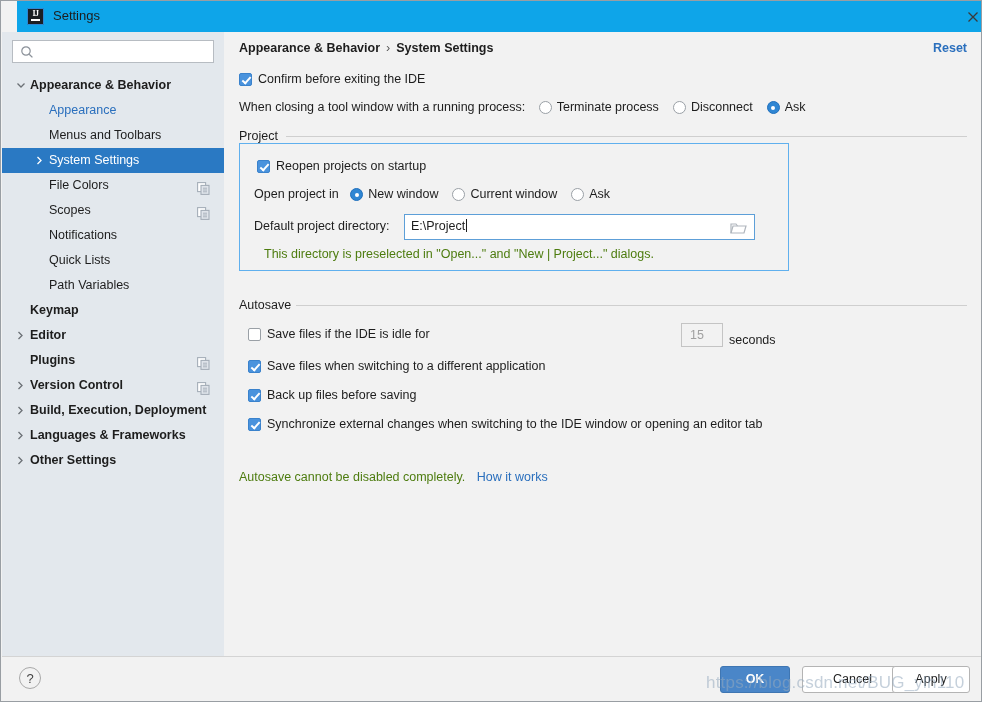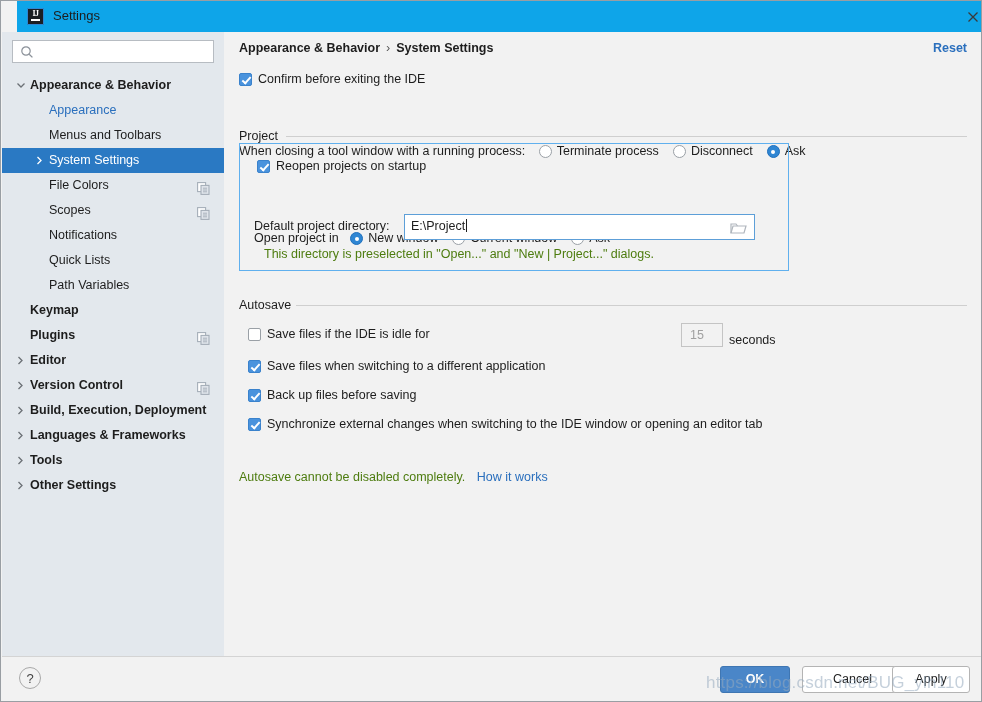--- a/index.html
+++ b/index.html
@@ -155,21 +155,21 @@
     border: 1px solid #9aa0a6; background: #ffffff;
     border-radius: 50%; position: relative;
     margin-right: 5px;
   }
   .rb.on { background: #2f86d3; border-color: #2070bd; }
   .rb.on::after {
     content: ""; position: absolute;
     left: 3.5px; top: 3.5px; width: 4px; height: 4px;
     background: #ffffff; border-radius: 50%;
   }
-  .radio-group { display: inline-block; margin-top: 44px; }
+  .radio-group { display: inline-block; }
   .radio-group .opt { display: inline-block; margin-right: 14px; cursor: default; }
 
   
   .group-title {
     position: absolute;
     font-size: 12.5px; color: #1d1d1d;
     background: #f2f2f2;
     padding-right: 7px;
   }
   .group-line {
@@ -331,41 +331,41 @@
         <div class="tree-item lvl1">
           <span class="lbl">Quick Lists</span>
         </div>
         <div class="tree-item lvl1">
           <span class="lbl">Path Variables</span>
         </div>
         <div class="tree-item lvl0">
           <span class="lbl">Keymap</span>
         </div>
         <div class="tree-item lvl0">
+          <span class="chev">
+            <svg width="8" height="10" viewBox="0 0 8 10">
+              <path d="M2.5 1 L6 4.5 L2.5 8" fill="none" stroke="#6b7075" stroke-width="1.3"></path>
+            </svg>
+          </span>
+          <span class="lbl">Editor</span>
+        </div>
+        <div class="tree-item lvl0">
           <span class="lbl">Plugins</span>
           <span class="copy-icon"><svg width="13" height="13" viewBox="0 0 13 13">
               <rect x="0.6" y="0.6" width="8" height="9" fill="#fff" stroke="#a5aeb8" stroke-width="1.1"></rect>
               <rect x="4" y="3.4" width="8" height="9" fill="#dfe4ea" stroke="#a5aeb8" stroke-width="1.1"></rect>
               <path d="M6 6.2 H10 M6 8 H10 M6 9.8 H10" stroke="#a5aeb8" stroke-width="0.9"></path>
             </svg></span>
         </div>
         <div class="tree-item lvl0">
           <span class="chev">
             <svg width="8" height="10" viewBox="0 0 8 10">
               <path d="M2.5 1 L6 4.5 L2.5 8" fill="none" stroke="#6b7075" stroke-width="1.3"></path>
             </svg>
           </span>
-          <span class="lbl">Editor</span>
-        </div>
-        <div class="tree-item lvl0">
-          <span class="chev">
-            <svg width="8" height="10" viewBox="0 0 8 10">
-              <path d="M2.5 1 L6 4.5 L2.5 8" fill="none" stroke="#6b7075" stroke-width="1.3"></path>
-            </svg>
-          </span>
           <span class="lbl">Version Control</span>
           <span class="copy-icon"><svg width="13" height="13" viewBox="0 0 13 13">
               <rect x="0.6" y="0.6" width="8" height="9" fill="#fff" stroke="#a5aeb8" stroke-width="1.1"></rect>
               <rect x="4" y="3.4" width="8" height="9" fill="#dfe4ea" stroke="#a5aeb8" stroke-width="1.1"></rect>
               <path d="M6 6.2 H10 M6 8 H10 M6 9.8 H10" stroke="#a5aeb8" stroke-width="0.9"></path>
             </svg></span>
         </div>
         <div class="tree-item lvl0">
           <span class="chev">
             <svg width="8" height="10" viewBox="0 0 8 10">
@@ -374,28 +374,20 @@
           </span>
           <span class="lbl">Build, Execution, Deployment</span>
         </div>
         <div class="tree-item lvl0">
           <span class="chev">
             <svg width="8" height="10" viewBox="0 0 8 10">
               <path d="M2.5 1 L6 4.5 L2.5 8" fill="none" stroke="#6b7075" stroke-width="1.3"></path>
             </svg>
           </span>
           <span class="lbl">Languages &amp; Frameworks</span>
-        </div>
-        <div class="tree-item lvl0">
-          <span class="chev">
-            <svg width="8" height="10" viewBox="0 0 8 10">
-              <path d="M2.5 1 L6 4.5 L2.5 8" fill="none" stroke="#6b7075" stroke-width="1.3"></path>
-            </svg>
-          </span>
-          <span class="lbl">Tools</span>
         </div>
         <div class="tree-item lvl0">
           <span class="chev">
             <svg width="8" height="10" viewBox="0 0 8 10">
               <path d="M2.5 1 L6 4.5 L2.5 8" fill="none" stroke="#6b7075" stroke-width="1.3"></path>
             </svg>
           </span>
           <span class="lbl">Other Settings</span>
         </div>
       </div>

